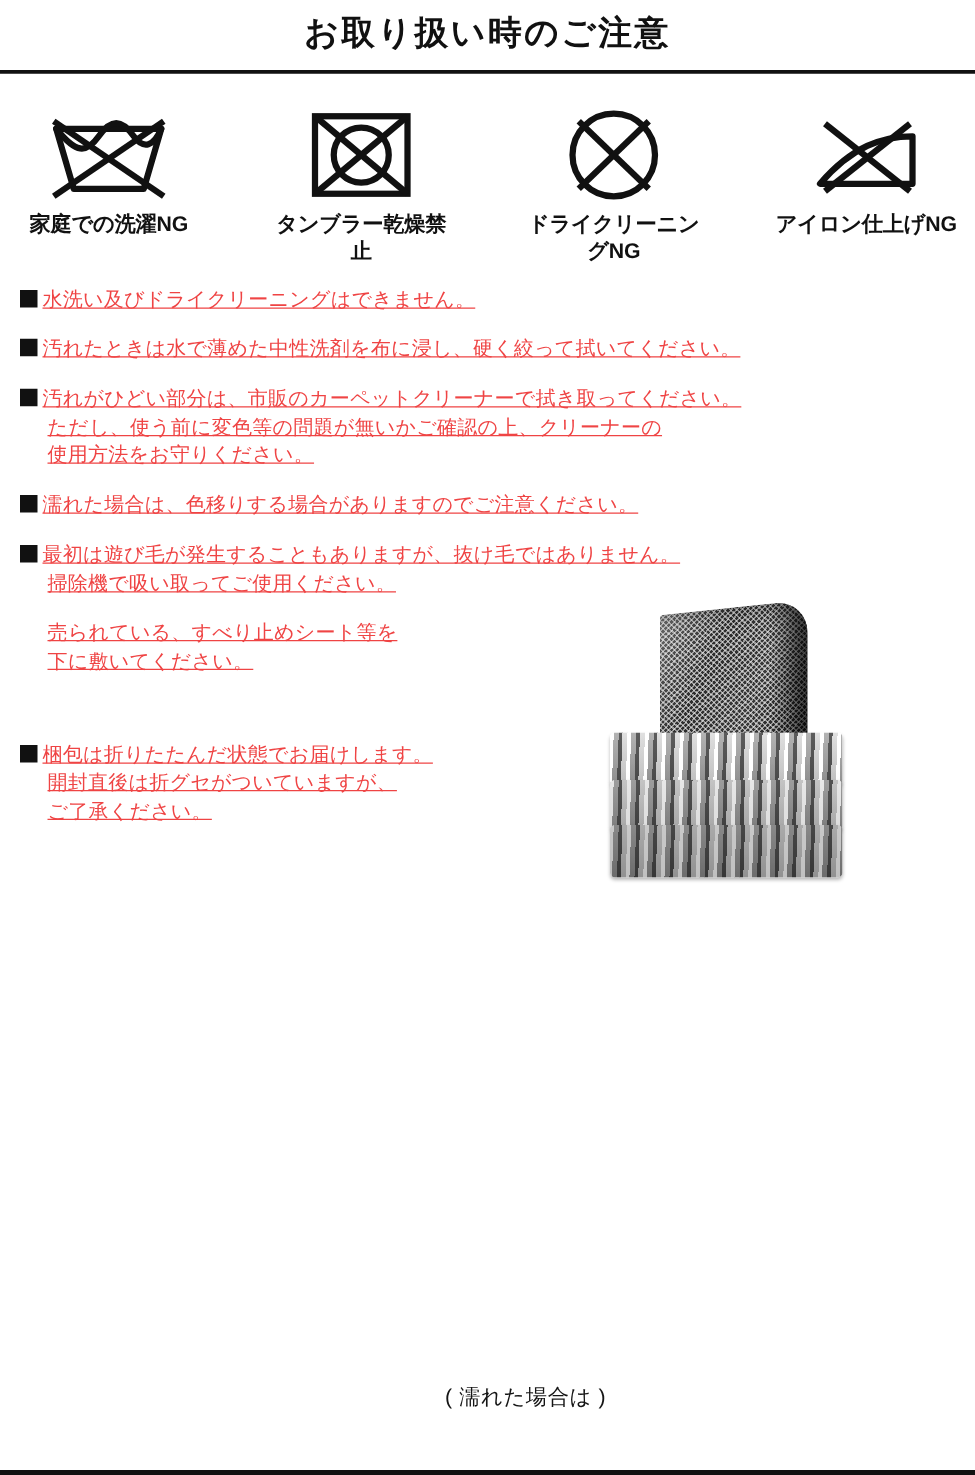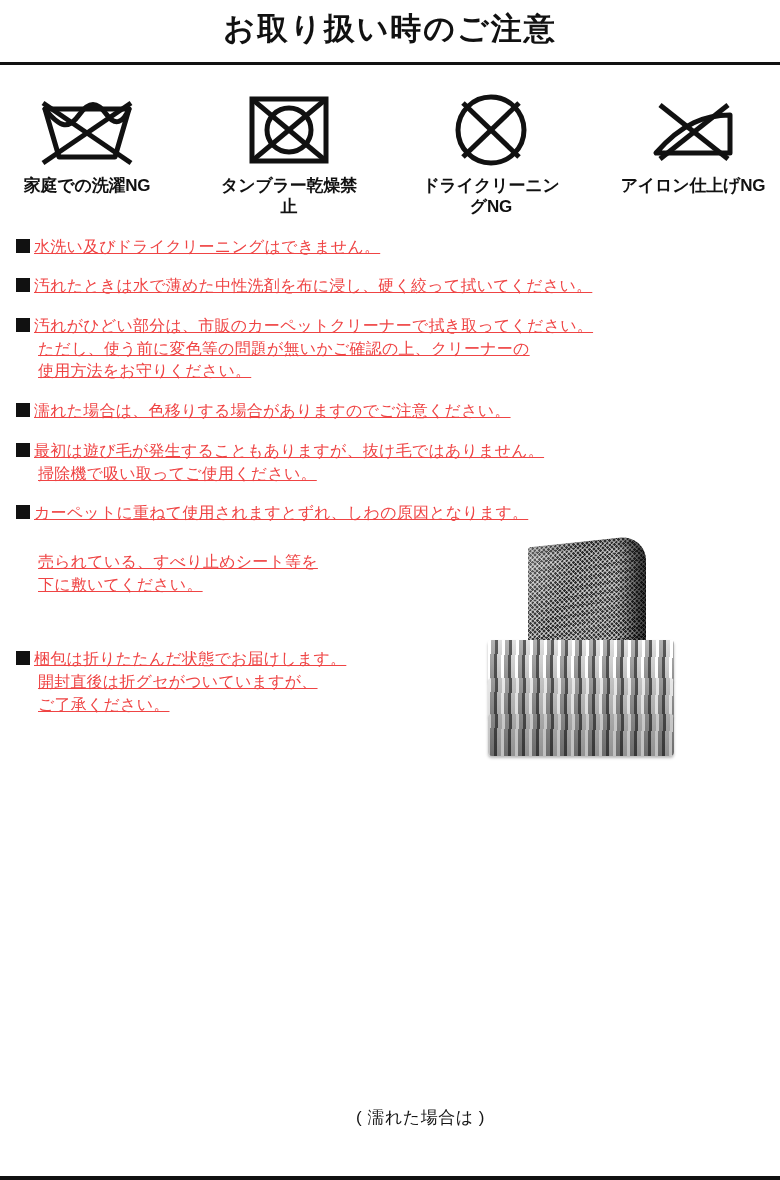--- a/index.html
+++ b/index.html
@@ -11,21 +11,21 @@
     width: 780px;
     height: 1180px;
     position: relative;
     font-family: "Liberation Sans", "DejaVu Sans", sans-serif;
     color: #1a1a1a;
     overflow: hidden;
   }
   
   .page-title {
     text-align: center;
-    font-size: 31px;
+    font-size: 27px;
     font-weight: 700;
     letter-spacing: 2px;
     padding-top: 8px;
     padding-bottom: 8px;
     color: #111;
   }
   .title-rule {
     width: 100%;
     height: 3px;
     background: #111;
@@ -243,25 +243,20 @@
     </div>
   </div>
 
   <div class="note">
     <div class="note-line">
       <span class="bullet-sq"></span><span>最初は遊び毛が発生することもありますが、抜け毛ではありません。</span>
     </div>
     <div class="note-line indent">掃除機で吸い取ってご使用ください。</div>
   </div>
 
-  <div class="note gap-large">
-    <div class="note-line">
-      <span class="bullet-sq"></span><span>カーペットに重ねて使用されますとずれ、しわの原因となります。</span>
-    </div>
-  </div>
 
   <div class="note block-with-photo" style="margin-bottom:52px;">
     <div class="photo photo-sheet"></div>
     <div class="note-line indent">売られている、すべり止めシート等を</div>
     <div class="note-line indent">下に敷いてください。</div>
   </div>
 
   <div class="note block-with-photo">
     <div class="photo photo-rug">
       <div class="rug-layer l1"></div>

